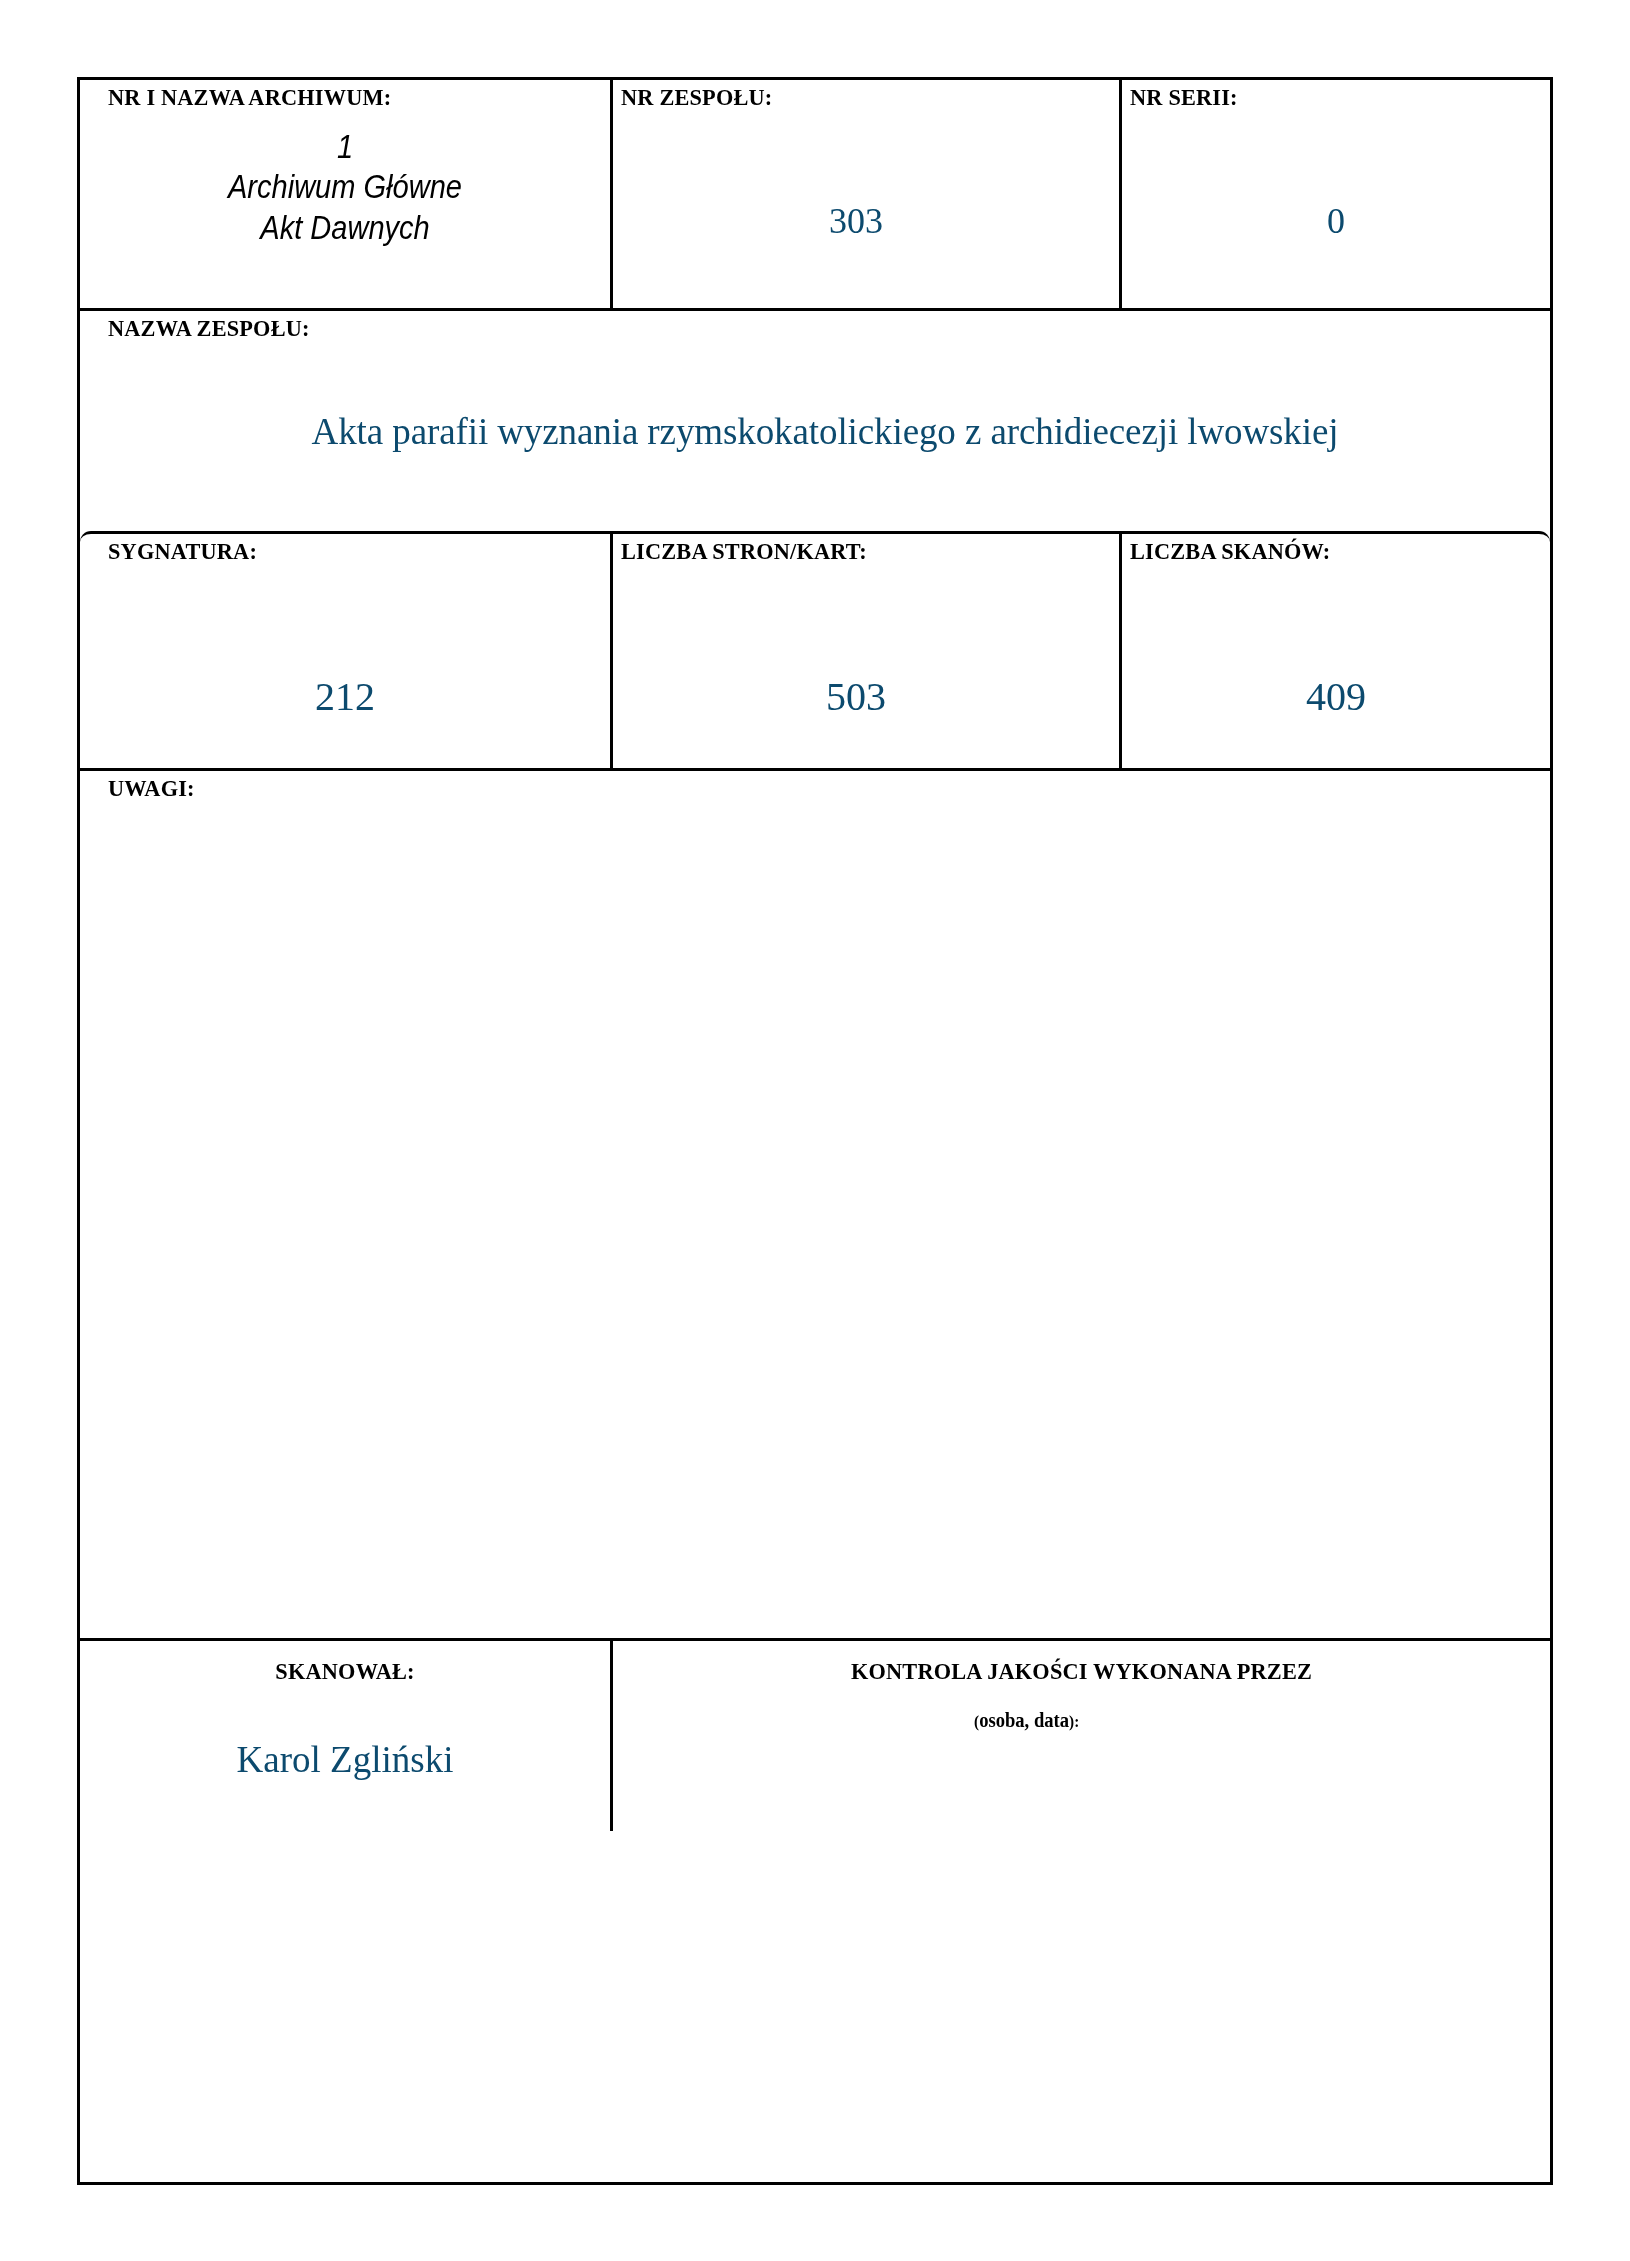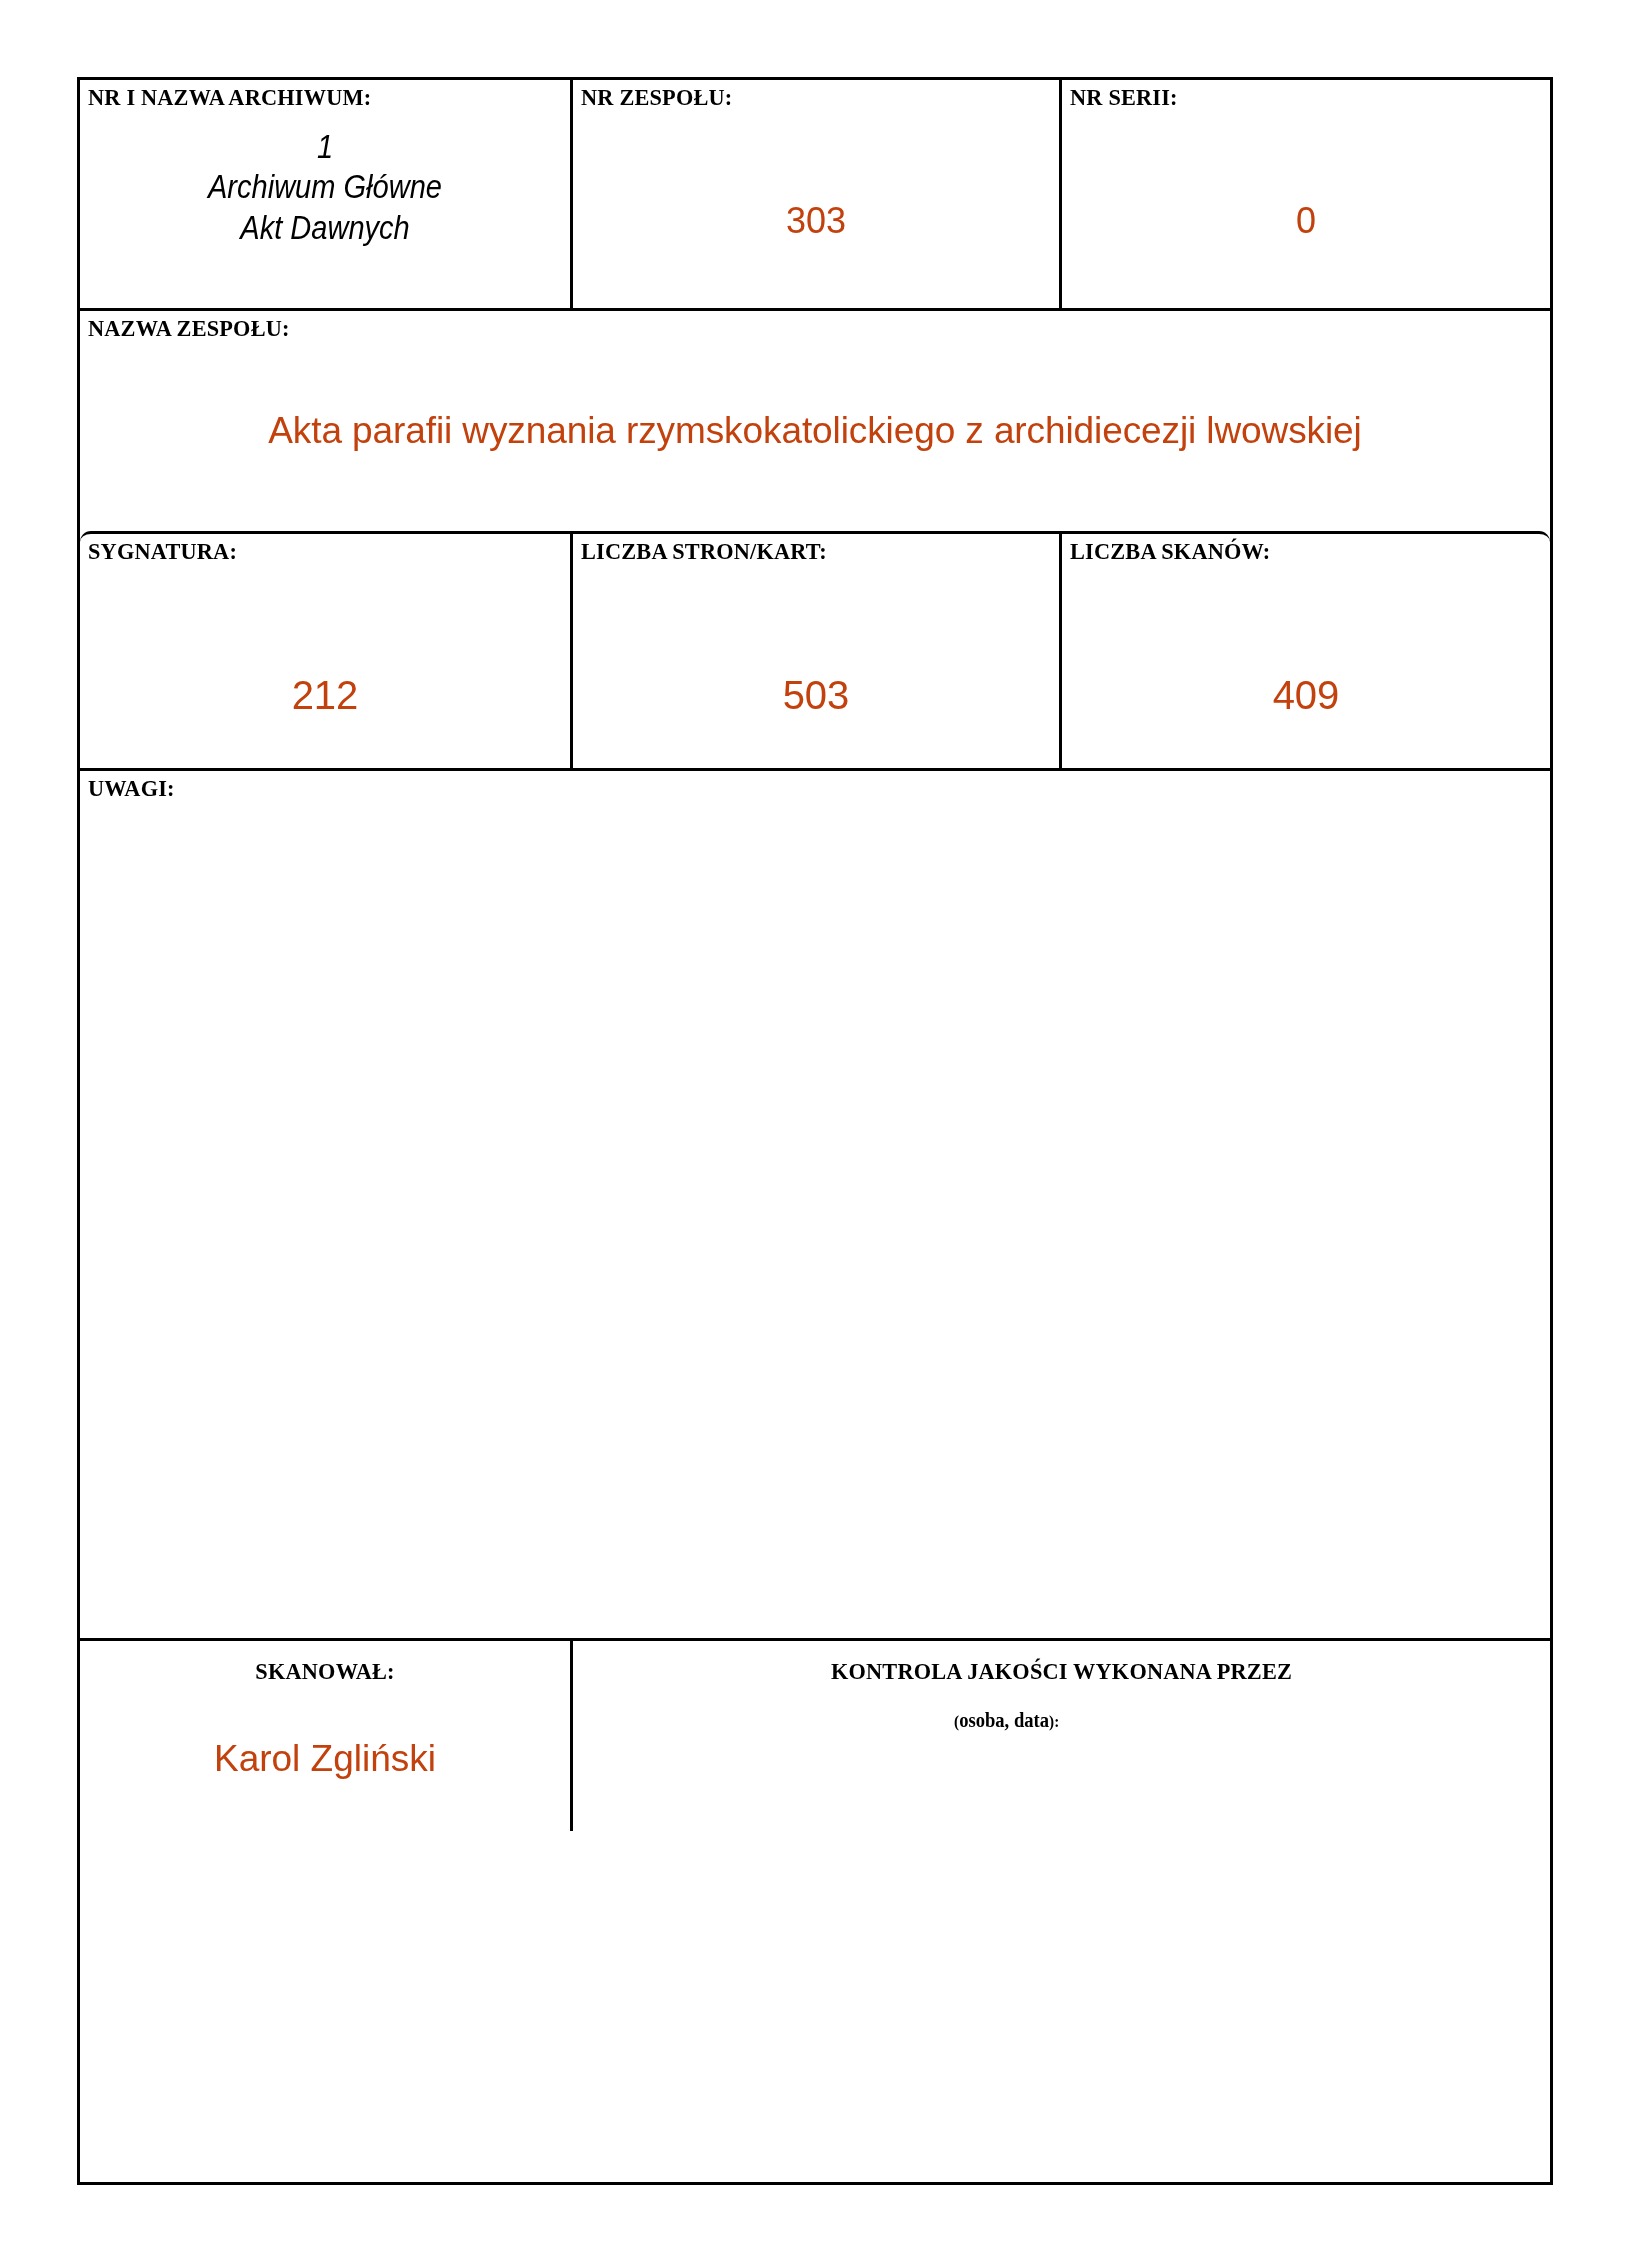--- a/index.html
+++ b/index.html
@@ -43,20 +43,21 @@
   }
   .row + .row {
     border-top: 3.3px solid #000000;
   }
 
   .cell {
     position: relative;
     box-sizing: border-box;
     padding: 4px;
     overflow: hidden;
+    margin-left: 20px;
   }
   .cell + .cell {
     border-left: 3.3px solid #000000;
   }
 
   
   .r-identity   { height: 228px; }   
   .r-fondname   { height: 223px; }   
   .r-counts     { height: 237px; border-radius: 11px; }   
   .r-production { height: 233px; }   
@@ -81,23 +82,23 @@
     line-height: 1.05;
     letter-spacing: 0.2px;
     transform: scaleX(0.93);
     transform-origin: left top;
     white-space: nowrap;
   }
 
   
   .value {
     position: absolute;
-    font-family: Liberation Sans, sans-serif;
+    font-family: Liberation Serif, serif;
     font-weight: 400;
-    color: #c2410c;
+    color: #0c4a6e;
     white-space: nowrap;
   }
 
   
   .archive-block {
     position: absolute;
     left: 0;
     right: 0;
     top: 47px;
     text-align: center;

